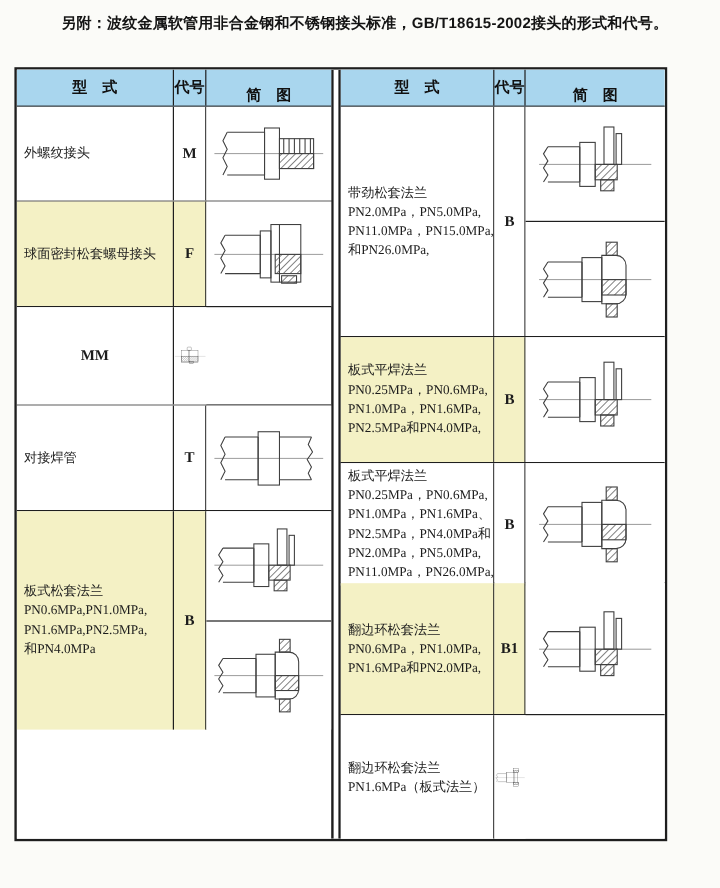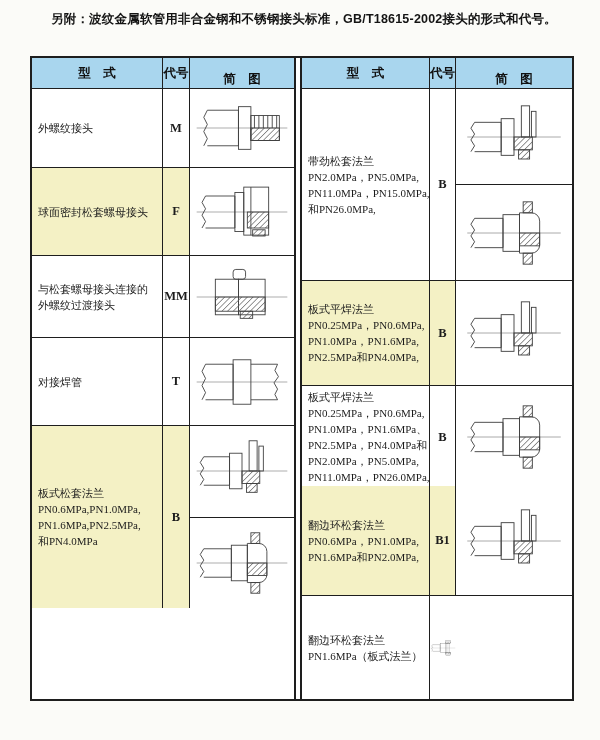--- a/index.html
+++ b/index.html
@@ -10,21 +10,21 @@
     color:#1c1c1c;
   }
   .title {
     position:absolute; left:31px; top:11px; width:550px;
     font-family:"Liberation Sans", sans-serif;
     font-weight:bold; font-size:12.5px; letter-spacing:0.2px; color:#141414;
     white-space:nowrap;
     margin-left:20px;
   }
   .tables-wrap {
-    position:absolute; left:30px; top:56px; width:540px; height:641px;
+    position:absolute; left:12px; top:56px; width:540px; height:641px;
     border:2px solid var(--bd,#1e1e1e); background:#fff; overflow:hidden;
   }
   .jtable { position:absolute; top:0; height:641px; background:#fff; box-sizing:border-box; }
   .jtable.left  { left:0;     width:264px; border-right:2px solid var(--bd); }
   .jtable.right { left:268px; width:272px; border-left:2px solid var(--bd); }
   .hdr {
     display:grid; height:31px; box-sizing:border-box;
     background:var(--blue,#a9d6ee);
     border-bottom:1.5px solid var(--bd);
   }
@@ -115,24 +115,20 @@
               <rect x="46" y="14" width="10" height="44" fill="none" stroke="#3f3f3f" stroke-width="1"></rect>
               <rect x="56" y="8" width="28" height="54" fill="none" stroke="#3f3f3f" stroke-width="1"></rect>
               <line x1="64" y1="8" x2="64" y2="62" stroke="#3f3f3f" stroke-width="1"></line>
               <rect x="60" y="36" width="24" height="18" fill="url(#p2)" stroke="#3f3f3f" stroke-width="1"></rect>
               <rect x="66" y="56" width="14" height="7" fill="url(#p2)" stroke="#3f3f3f" stroke-width="1"></rect>
             </svg>
           </div>
         </div>
       </div>
       <div class="row" style="grid-template-columns: 131px 27px 104px; height: 82px;">
-        <div class="cell label">
-          <div class="lline">与松套螺母接头连接的</div>
-          <div class="lline">外螺纹过渡接头</div>
-        </div>
         <div class="cell code">MM</div>
         <div class="cell diag">
           <div class="subdiag">
             <svg viewBox="0 0 108 72" preserveAspectRatio="xMidYMid meet">
               <defs>
                 <pattern id="p3" width="4.5" height="4.5" patternUnits="userSpaceOnUse" patternTransform="rotate(45)">
                   <line x1="0" y1="0" x2="0" y2="4.5" stroke="#5a5a5a" stroke-width="1.4"></line>
                 </pattern>
               </defs>
               <line x1="3" y1="36" x2="105" y2="36" stroke="#7a7a7a" stroke-width="0.7"></line>

